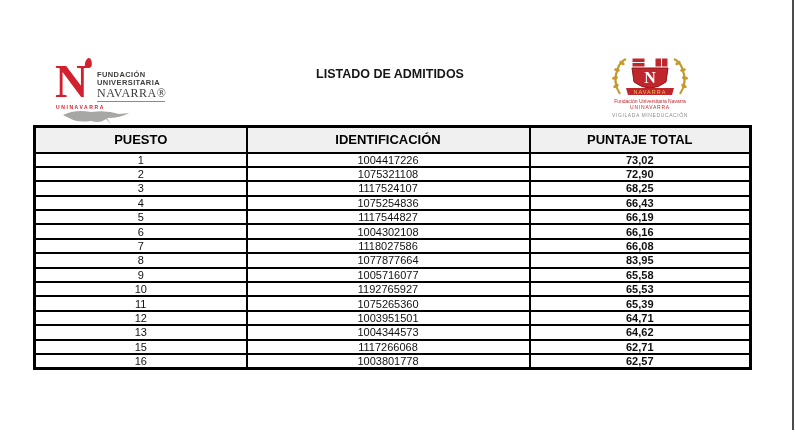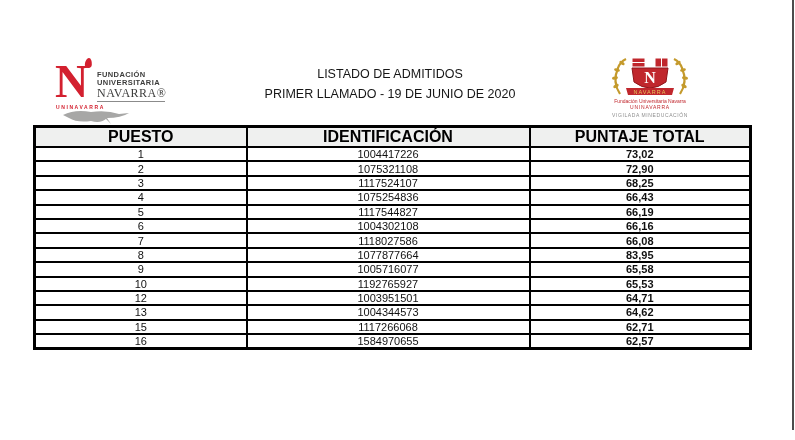--- a/index.html
+++ b/index.html
@@ -26,42 +26,42 @@
   }
   .logo-left-text { position:absolute; left:42px; top:11px; width:80px; }
   .logo-left-line { font-size:7.5px; letter-spacing:.4px; color:#3d3d3c; font-weight:700; line-height:8px; }
   .logo-left-navarra { font-family:"Liberation Serif", serif; font-size:12px; font-weight:400; color:#3d3d3c; line-height:13px; letter-spacing:.5px; }
   .logo-rule { margin-top:1px; width:68px; height:1px; background:#8b8b8b; }
   .logo-uninavarra { position:absolute; left:1px; top:44px; font-size:5px; letter-spacing:1.6px; color:#d3202f; font-weight:700; }
   .logo-map { position:absolute; left:6px; top:49px; }
 
   
   .title-block { position:absolute; left:160px; top:64px; width:460px; text-align:center; }
-  .title-line { font-size:12.5px; font-weight:400; line-height:20px; color:#161616; }
+  .title-line { font-size:12.5px; font-weight:700; line-height:20px; color:#161616; }
 
   
   .logo-right { position:absolute; left:602px; top:56px; width:96px; height:68px; text-align:center; }
   .crest-svg { display:block; margin:0 auto; }
   .crest-caption-1 { font-size:5px; color:#c0272d; line-height:6px; }
   .crest-caption-2 { font-size:5px; color:#c0272d; line-height:6px; letter-spacing:.8px; }
   .crest-caption-3 { margin-top:2px; font-size:5px; color:#8d8d8d; line-height:6px; letter-spacing:.6px; }
 
   
   .admit-table-wrap { position:absolute; left:33px; top:125px; width:716px; }
   table.admit { width:716px; border-collapse:collapse; table-layout:fixed; }
   table.admit col.c1 { width:212px; }
   table.admit col.c2 { width:283px; }
   table.admit col.c3 { width:221px; }
   table.admit th, table.admit td {
     border:2px solid #000; text-align:center; vertical-align:middle;
     padding:0; overflow:hidden; white-space:nowrap;
   }
   table.admit { border:3px solid #000; }
   table.admit th {
-    height:18px; background:#eff0ef; font-size:16px; font-weight:700; color:#000;
+    height:26px; background:#eff0ef; font-size:13px; font-weight:700; color:#000;
   }
   table.admit td { height:14.4px; font-size:11px; color:#111; background:#fff; }
   table.admit td.puntaje { font-weight:700;margin-left:12px; }
 </style>
 </head>
 <body>
 
 <div class="page">
 
   <div class="page-edge"></div>
@@ -77,21 +77,20 @@
     </div>
     <div class="logo-uninavarra">UNINAVARRA</div>
     <svg class="logo-map" width="70" height="16" viewBox="0 0 70 16">
       <path d="M2 6 Q14 0 30 3 Q46 1 58 5 L68 4 Q60 9 46 9 Q40 15 30 12 Q16 14 8 9 Z" fill="#a7a7a6"></path>
       <path d="M44 9 L50 15 L46 9 Z" fill="#a7a7a6"></path>
     </svg>
   </div>
 
   <div class="title-block">
     <div class="title-line">LISTADO DE ADMITIDOS</div>
-    <div class="title-line">PRIMER LLAMADO - 19 DE JUNIO DE 2020</div>
   </div>
 
   <div class="logo-right">
     <svg class="crest-svg" width="88" height="42" viewBox="0 0 88 42">
 
       <path d="M14 38 Q6 26 12 12 Q14 6 20 3" fill="none" stroke="#c49a2c" stroke-width="2.2"></path>
       <path d="M74 38 Q82 26 76 12 Q74 6 68 3" fill="none" stroke="#c49a2c" stroke-width="2.2"></path>
       <ellipse cx="10" cy="30" rx="3" ry="1.6" fill="#c49a2c" transform="rotate(-30 10 30)"></ellipse>
       <ellipse cx="9" cy="22" rx="3" ry="1.6" fill="#c49a2c" transform="rotate(-10 9 22)"></ellipse>
       <ellipse cx="11" cy="14" rx="3" ry="1.6" fill="#c49a2c" transform="rotate(15 11 14)"></ellipse>
@@ -176,36 +175,41 @@
             <td>9</td>
             <td>1005716077</td>
             <td class="puntaje">65,58</td>
           </tr>
           <tr>
             <td>10</td>
             <td>1192765927</td>
             <td class="puntaje">65,53</td>
           </tr>
           <tr>
+            <td>11</td>
+            <td>1075265360</td>
+            <td class="puntaje">65,39</td>
+          </tr>
+          <tr>
             <td>12</td>
             <td>1003951501</td>
             <td class="puntaje">64,71</td>
           </tr>
           <tr>
             <td>13</td>
             <td>1004344573</td>
             <td class="puntaje">64,62</td>
           </tr>
           <tr>
             <td>15</td>
             <td>1117266068</td>
             <td class="puntaje">62,71</td>
           </tr>
           <tr>
             <td>16</td>
-            <td>1584970655</td>
+            <td>1003801778</td>
             <td class="puntaje">62,57</td>
           </tr>
         </tbody>
     </table>
   </div>
 
 </div>
 
 </body></html>

